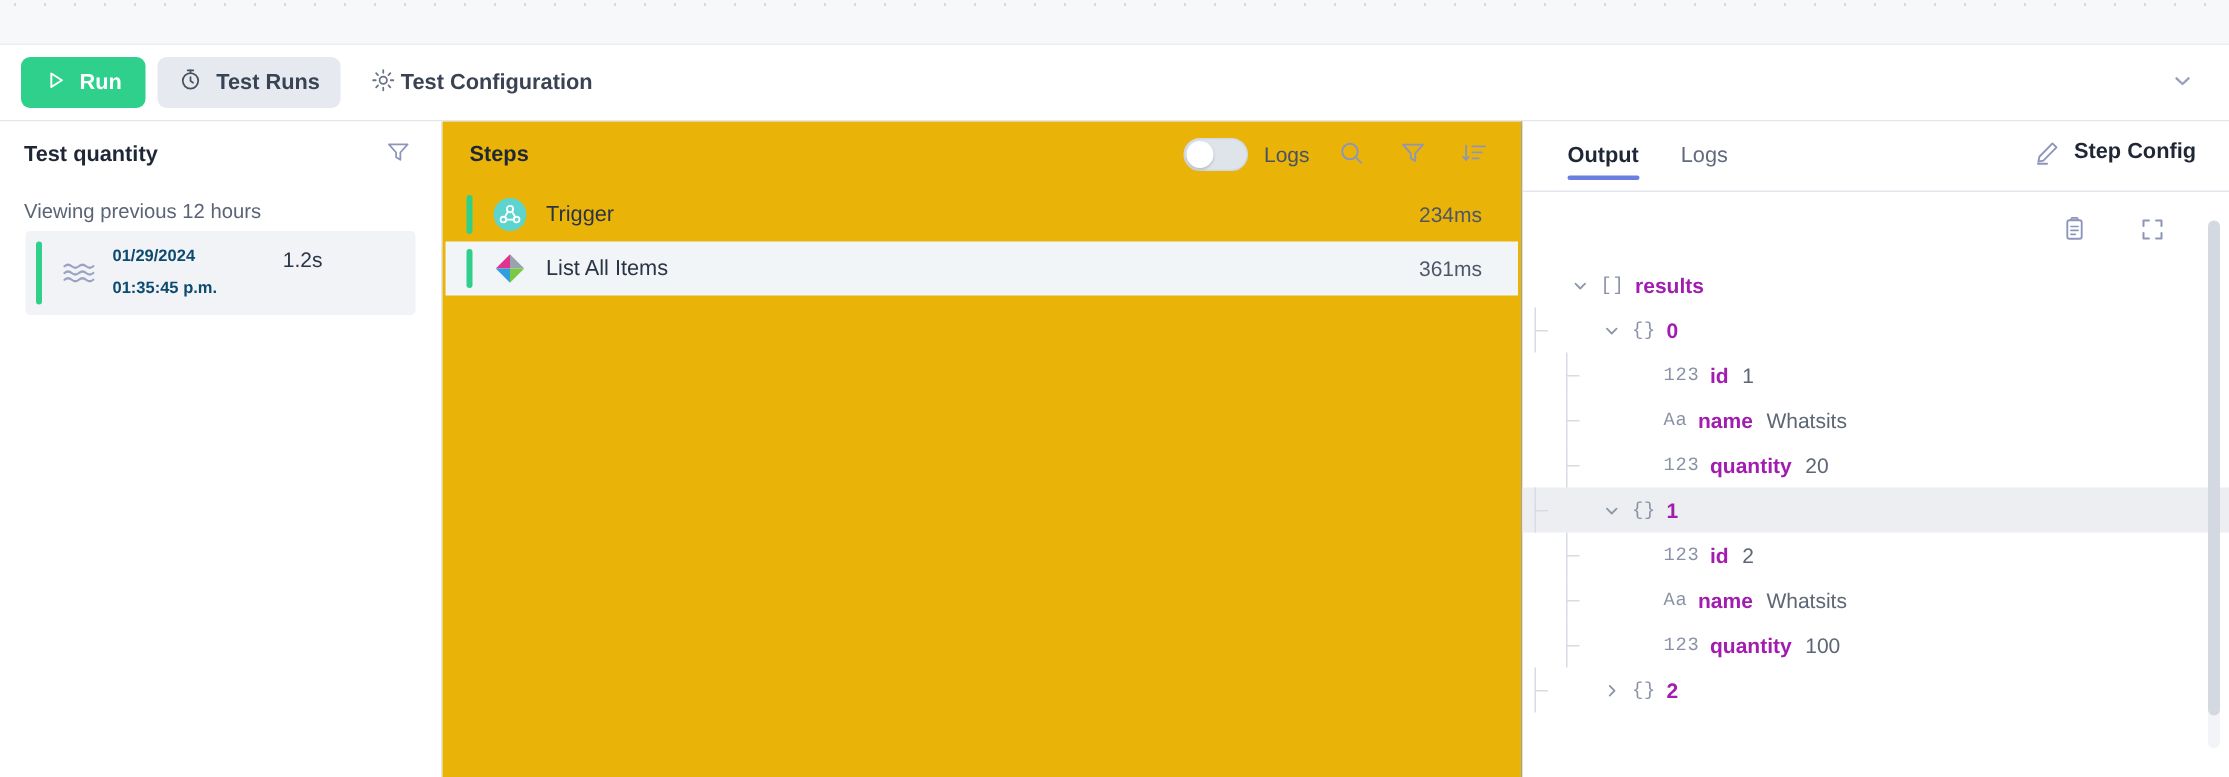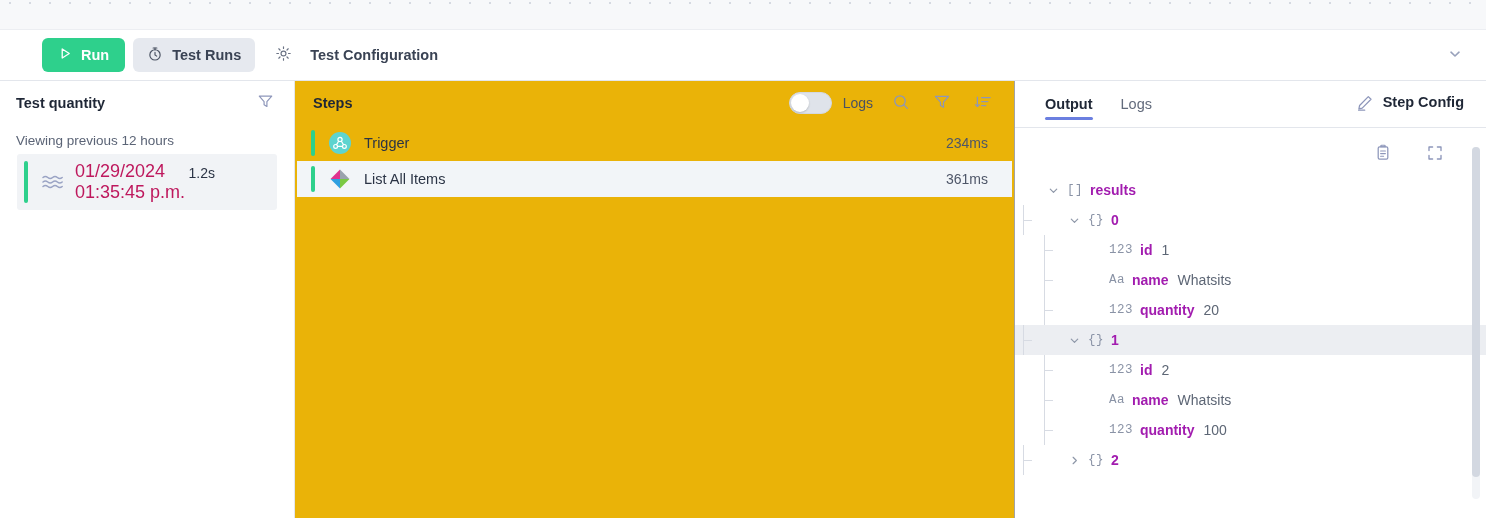--- a/index.html
+++ b/index.html
@@ -36,34 +36,33 @@
   }
   .btn-run {
     display: flex; align-items: center; gap: 8px;
     background: #2ed08c;
     color: #ffffff;
     border: none; border-radius: 6px;
     height: 34px; padding: 0 16px;
     font-size: 14.5px; font-weight: 600;
     font-family: "Liberation Sans", sans-serif;
     cursor: pointer;
-    margin-left: 28px;
   }
   .btn-tab {
     display: flex; align-items: center; gap: 9px;
     background: #e6e9ef;
     color: #3a4354;
     border: none; border-radius: 6px;
     height: 34px; padding: 0 14px;
     font-size: 14.5px; font-weight: 600;
     font-family: "Liberation Sans", sans-serif;
     cursor: pointer;
   }
   .btn-plain {
-    display: flex; align-items: center; gap: 18px;
+    display: flex; align-items: center; gap: 3px;
     background: transparent;
     color: #3a4354;
     border: none; border-radius: 6px;
     height: 34px; padding: 0 12px;
     font-size: 14.5px; font-weight: 600;
     font-family: "Liberation Sans", sans-serif;
     cursor: pointer;
   }
   .toolbar-spacer { flex: 1; }
   .chev-btn {
@@ -121,21 +120,21 @@
     cursor: pointer;
   }
   .hist-bar {
     width: 4px; height: 42px;
     background: #2ed08c;
     border-radius: 2px;
     margin-left: 7px;
   }
   .hist-icon { margin: 0 10px 0 13px; display: flex; align-items: center; }
   .hist-text { display: flex; flex-direction: column; gap: 2px; }
-  .hist-date { font-size: 18px; color: #be185d; line-height: 19px; }
+  .hist-date { font-size: 11px; color: #0c4a6e; line-height: 19px; font-weight: bold; }
   .hist-dur {
     position: absolute; right: 62px; top: 11px;
     font-size: 14px; color: #2b3445;
   }
 
   
   .steps-head {
     display: flex; align-items: center;
     height: 44px; padding: 0 18px 0 18px;
   }

